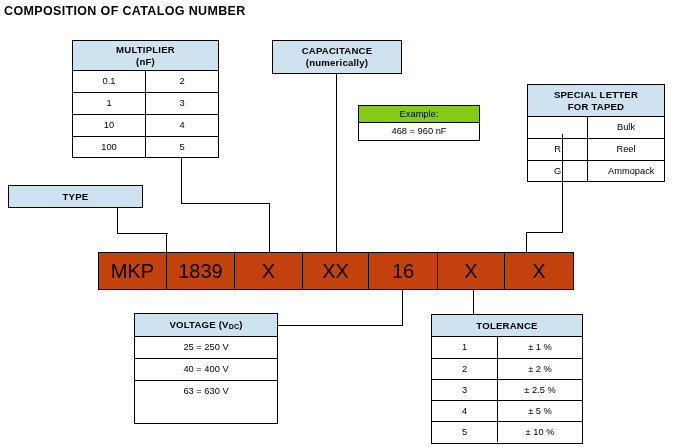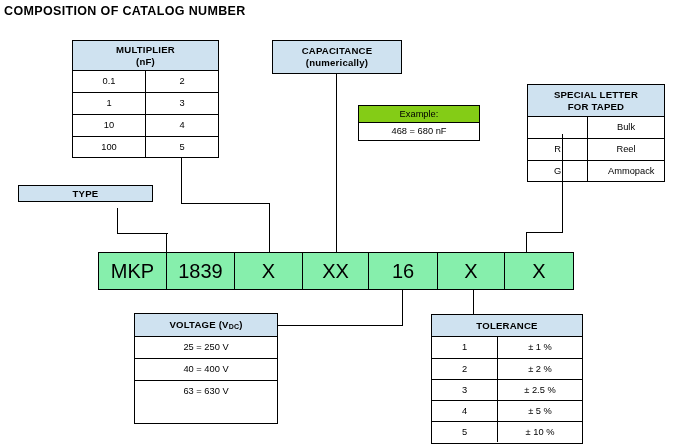--- a/index.html
+++ b/index.html
@@ -92,21 +92,21 @@
 
   
   #catalog-row {
     position: absolute;
     left: 98px;
     top: 252px;
     height: 38px;
     border: 1.5px solid #000;
     box-sizing: border-box;
     display: flex;
-    background: #86efac;
+    background: #c2410c;
   }
   .cat-cell {
     box-sizing: border-box;
     border-right: 1.5px solid #000;
     display: flex;
     align-items: center;
     justify-content: center;
     font-size: 20px;
     line-height: 1;
     font-family: "Liberation Sans", sans-serif;
@@ -156,21 +156,21 @@
   <div class="hdrbox" id="capacitance-box" style="left:272px; top:40px; width:130px; height:34px;">
     <div>CAPACITANCE</div>
     <div>(numerically)</div>
   </div>
 
   <div class="tbl" id="example-table" style="left:358px; top:105px; width:122px; height:36px;">
     <div class="trow" style="height:17px;">
       <div class="tcell plainhead">Example:</div>
     </div>
     <div class="trow" style="height:17px;">
-      <div class="tcell">468 = 680 nF</div>
+      <div class="tcell">468 = 960 nF</div>
     </div>
   </div>
 
   <div class="tbl" id="special-letter-table" style="left:527px; top:36px; width:138px; height:98px;margin-top:48px;">
     <div class="trow" style="height:32px;">
       <div class="tcell thead">
         <div>SPECIAL LETTER</div>
         <div class="l2">FOR TAPED</div>
       </div>
     </div>
@@ -181,21 +181,21 @@
     <div class="trow" style="height:22px;">
       <div class="tcell" style="flex:0 0 60px;">R</div>
       <div class="tcell">Reel</div>
     </div>
     <div class="trow" style="height:20px;">
       <div class="tcell" style="flex:0 0 60px;">G</div>
       <div class="tcell">Ammopack</div>
     </div>
   </div>
 
-  <div class="hdrbox" id="type-box" style="left:18px; top:185px; width:135px; height:17px;">
+  <div class="hdrbox" id="type-box" style="left:8px; top:185px; width:135px; height:23px;">
     <div>TYPE</div>
   </div>
 
   <div class="ln lnv" style="left:181px; top:158px; height:46px;"></div>
   <div class="ln lnh" style="left:181px; top:202.6px; width:89px;"></div>
   <div class="ln lnv" style="left:268.6px; top:202.6px; height:50px;"></div>
 
   <div class="ln lnv" style="left:335.5px; top:74px; height:178px;"></div>
 
   <div class="ln lnv" style="left:561.5px; top:134px; height:99px;"></div>

